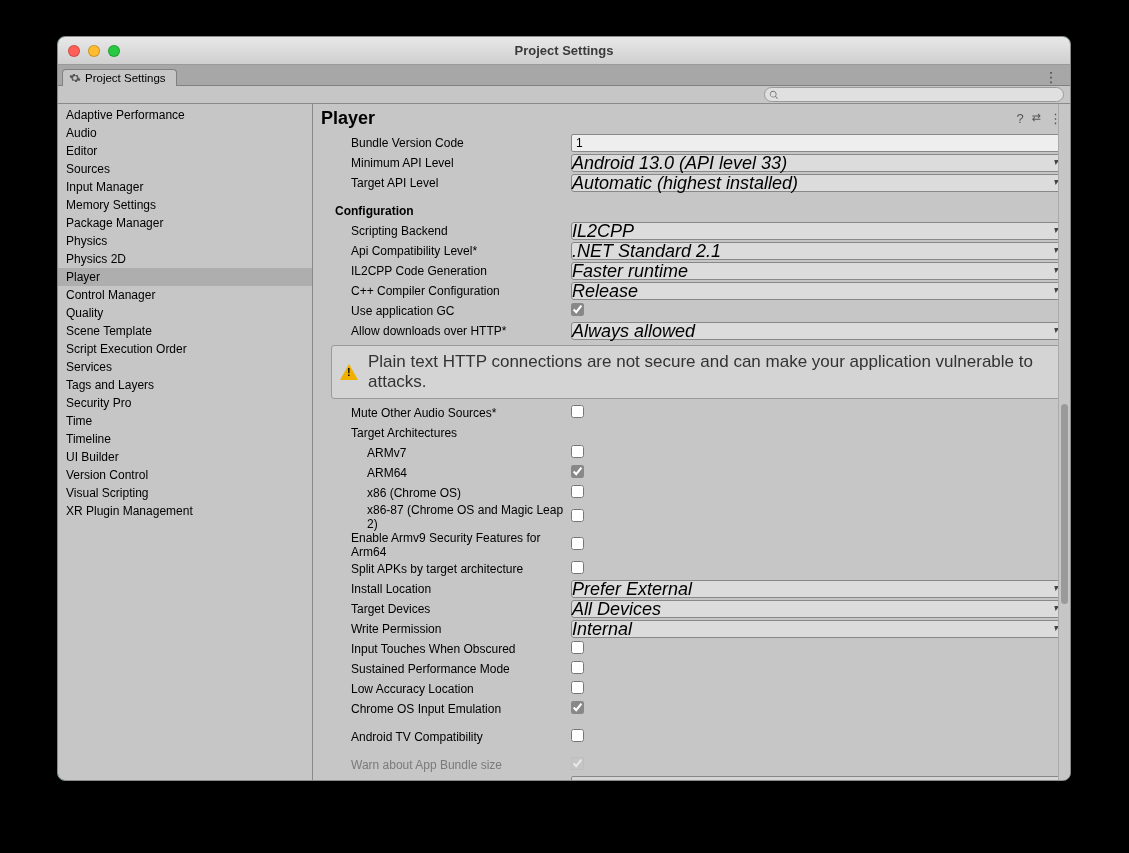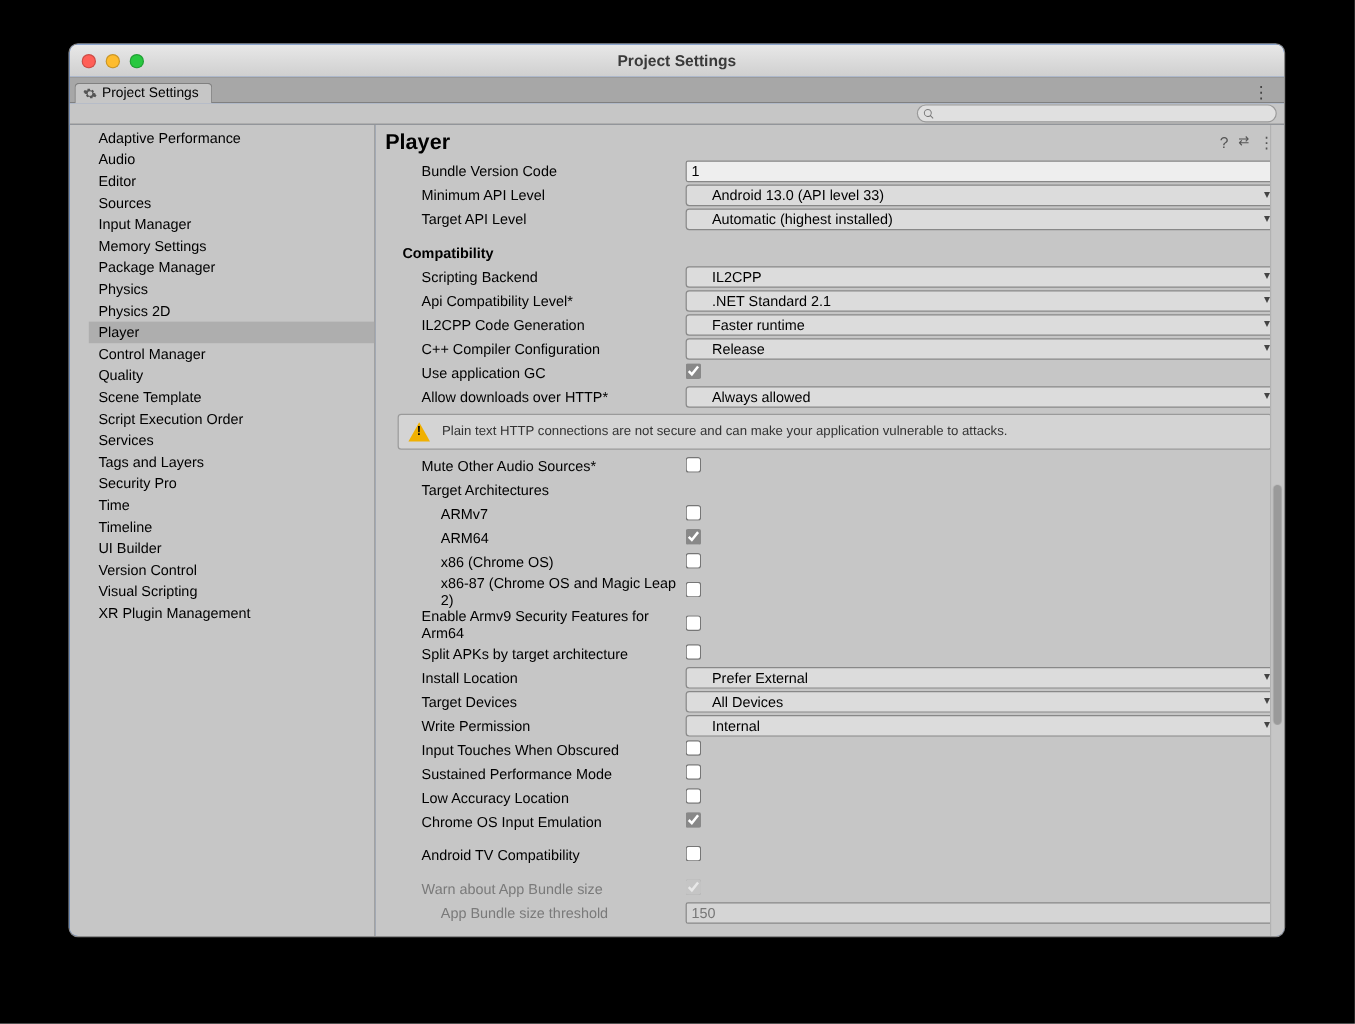--- a/index.html
+++ b/index.html
@@ -9,21 +9,21 @@
     font-size: 12px;
     color: #000;
     width: 1129px;
     height: 853px;
     position: relative;
   }
   .window {
     position: absolute;
     left: 57px; top: 36px;
     width: 1014px; height: 745px;
-    background: #3b82f6;
+    background: #0f766e;
     border: 1px solid #8a8a8a;
     border-radius: 8px;
     overflow: hidden;
     box-shadow: 0 10px 40px rgba(0,0,0,.5);
     display: flex;
     flex-direction: column;
   }
   .titlebar {
     height: 28px;
     background: linear-gradient(#e8e8e8,#cfcfcf);
@@ -79,21 +79,20 @@
     flex:1;
     display:flex;
     overflow:hidden;
   }
   .sidebar {
     width: 255px;
     background:#c6c6c6;
     border-right:1px solid #8a8a8a;
     overflow-y:auto;
     padding-top:2px;
-    padding-left:16px;
   }
   .side-item {
     padding: 1px 0 1px 8px;
     font-size:12px;
     line-height:16px;
     cursor:default;
   }
   .side-item.selected {
     background:#aeaeae;
   }
@@ -135,42 +134,43 @@
     padding:0 4px;
     font-size:12px;
   }
   .textfield.disabled { color:#777; background:#d5d5d5;}
   .dropdown {
     width:100%;
     height:18px;
     background:#dcdcdc;
     border:1px solid #888;
     border-radius:3px;
-    padding:0 21px;
-    font-size:12px;
+    padding:0 0;
+    font-size:18px;
     display:flex; align-items:center;
     position:relative;
+    font-style:italic;
   }
   .dropdown::after {
     content:"▾";
     position:absolute; right:5px; top:1px;
     font-size:10px; color:#444;
   }
   .chk {
     width:13px; height:13px;
     accent-color:#888;
   }
   .warnbox {
     margin: 4px 4px 4px 0;
     background:#d4d4d4;
     border:1px solid #9a9a9a;
     border-radius:3px;
     padding:6px 8px;
     display:flex; align-items:center; gap:10px;
-    font-size:11px;
+    font-size:17px;
     color:#333;
   }
   .warn-tri {
     width:0;height:0;
     border-left:9px solid transparent;
     border-right:9px solid transparent;
     border-bottom:16px solid #f0b000;
     position:relative;
   }
   .warn-tri::after{
@@ -279,21 +279,21 @@
         </div>
         <div class="row">
           <div class="lbl">Target API Level</div>
           <div class="ctl">
               <div class="dropdown">Automatic (highest installed)</div>
             </div>
         </div>
 
         <div class="gap"></div>
         <div class="row">
-            <div class="lbl indent0">Compatibility</div>
+            <div class="lbl indent0">Configuration</div>
           </div>
 
         <div class="row">
           <div class="lbl">Scripting Backend</div>
           <div class="ctl">
               <div class="dropdown">IL2CPP</div>
             </div>
         </div>
         <div class="row">
           <div class="lbl">Api Compatibility Level*</div>

